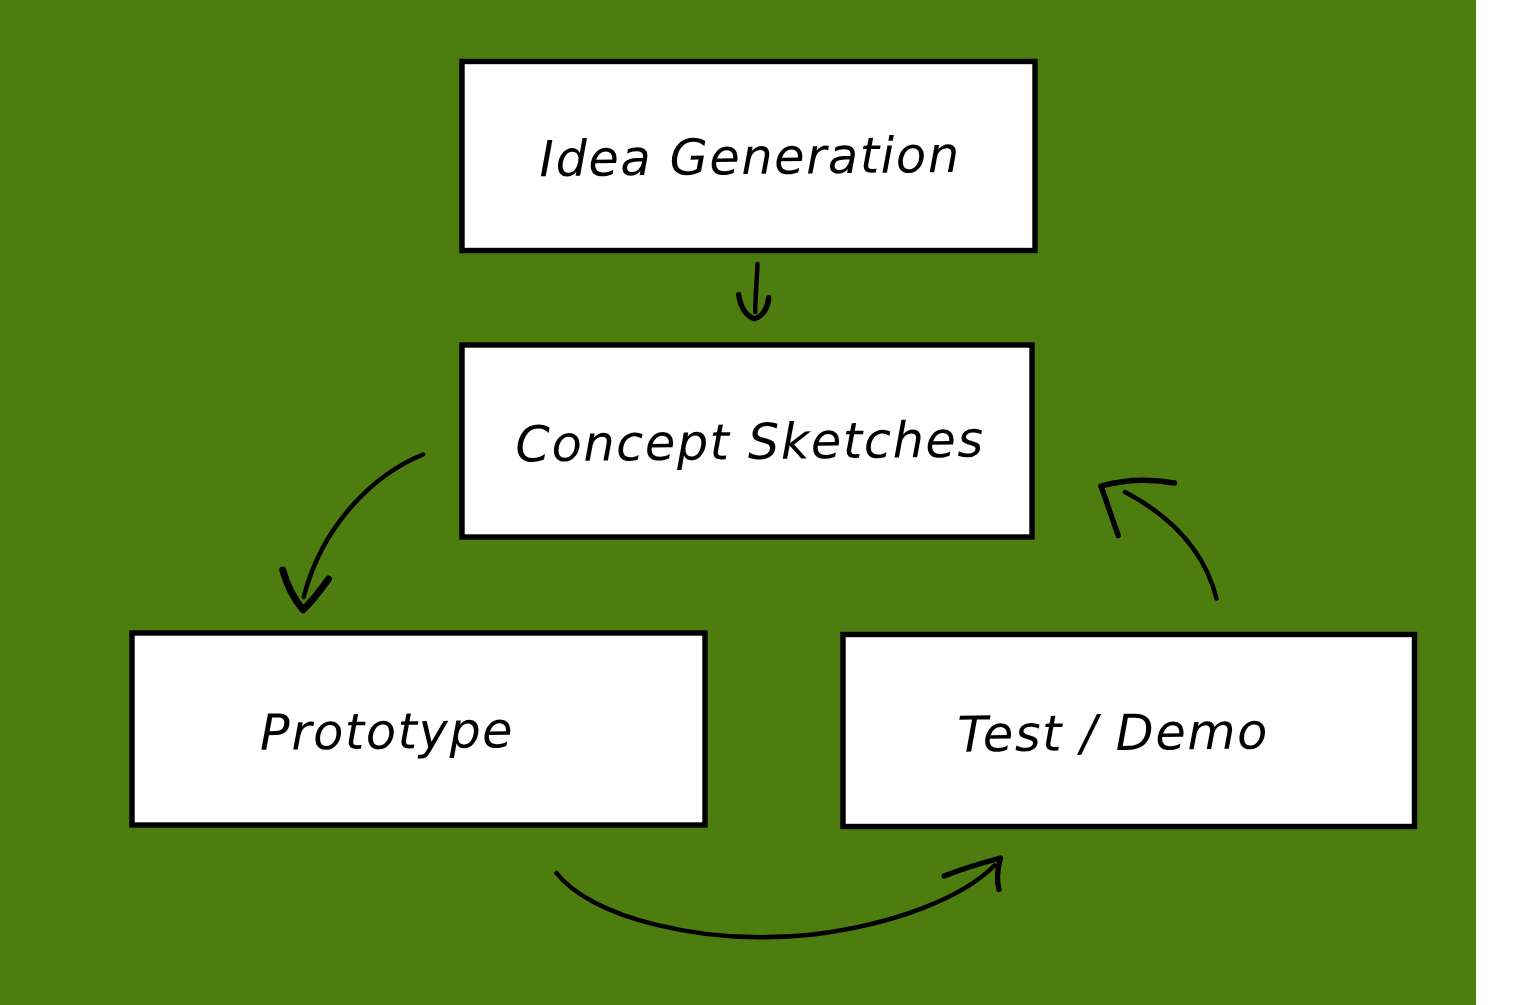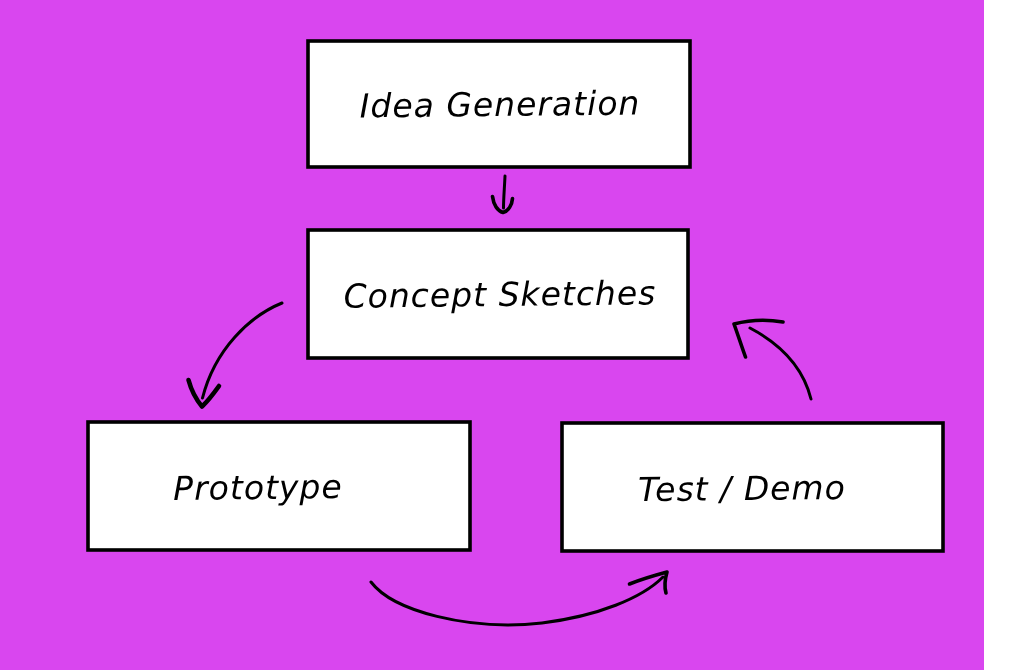--- a/index.html
+++ b/index.html
@@ -4,21 +4,21 @@
 <style>
   html, body {
     margin: 0;
     padding: 0;
     background: #ffffff;
   }
   .stage {
     position: relative;
     width: 984px;
     height: 670px;
-    background: #d946ef;
+    background: #4d7c0f;
     overflow: hidden;
   }
   svg {
     display: block;
     width: 1024px;
     height: 670px;
   }
   .node-box {
     fill: #ffffff;
     stroke: #000000;

